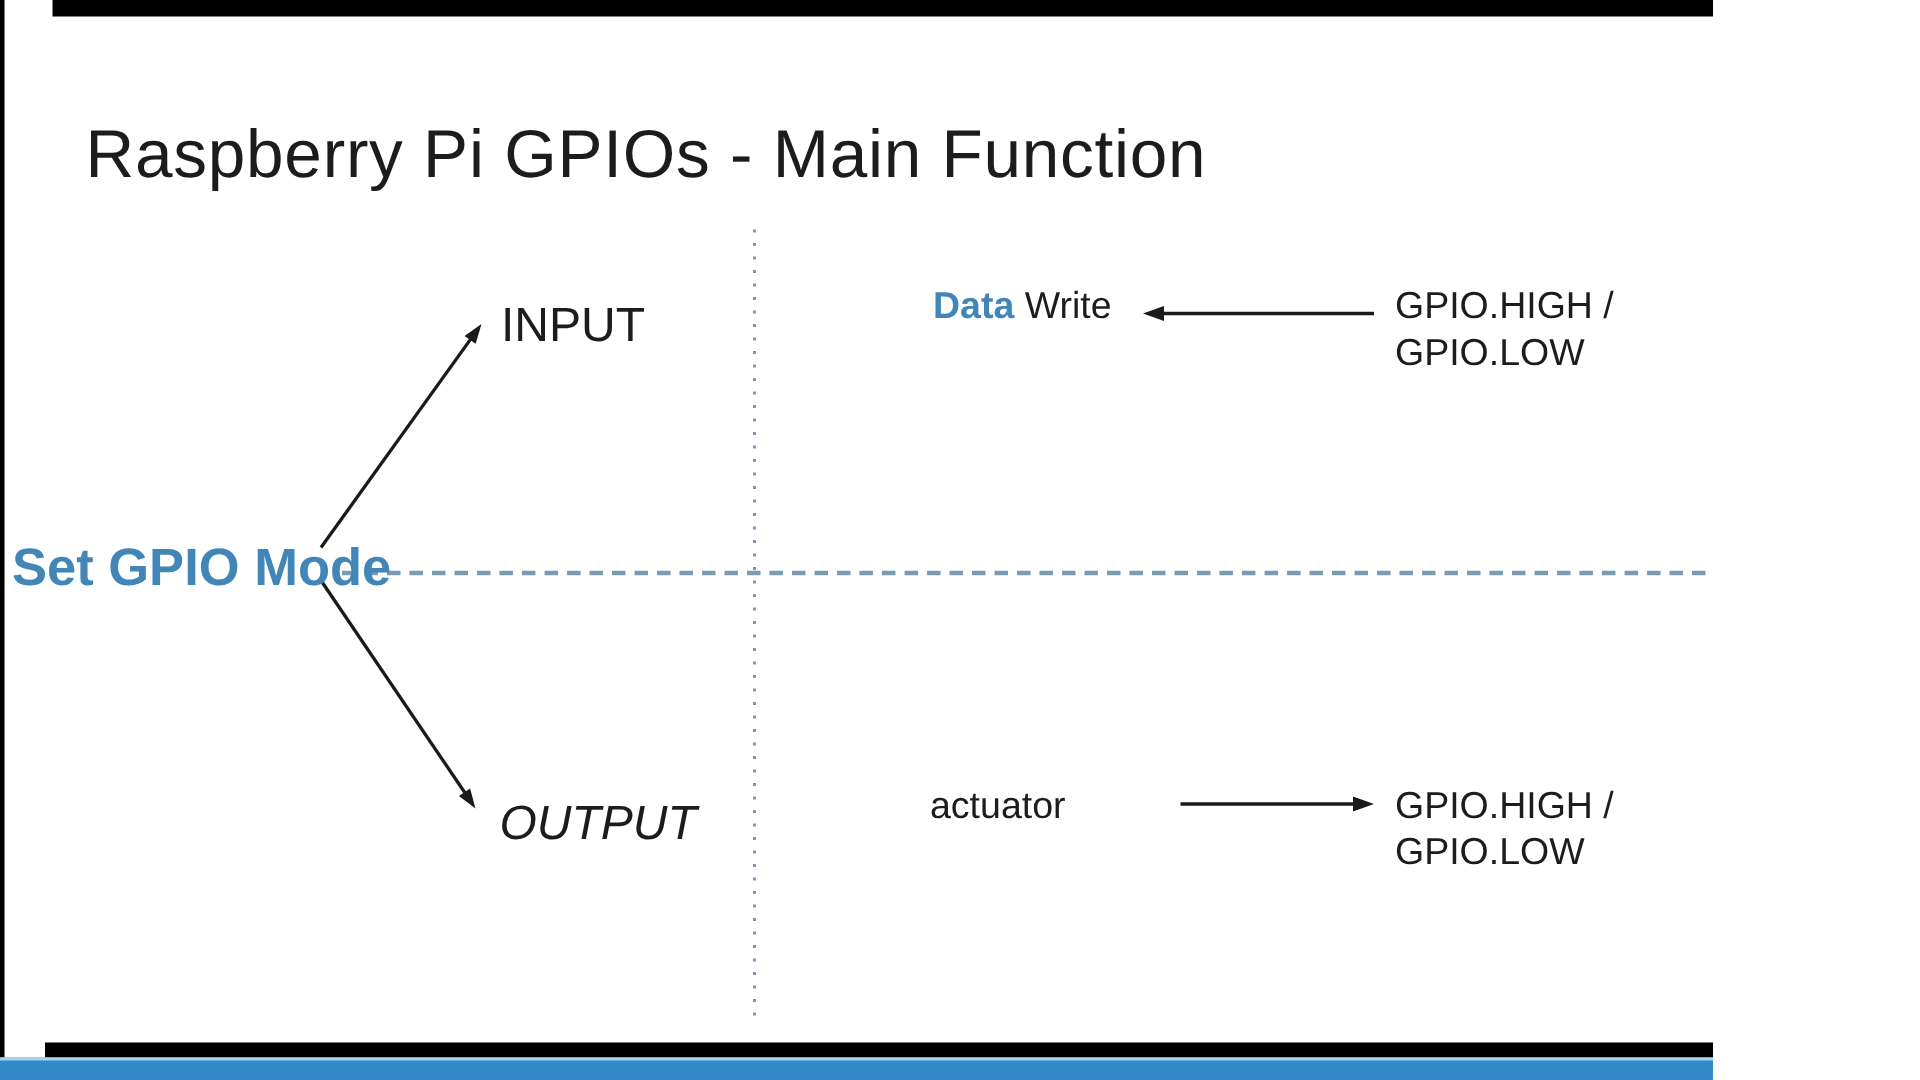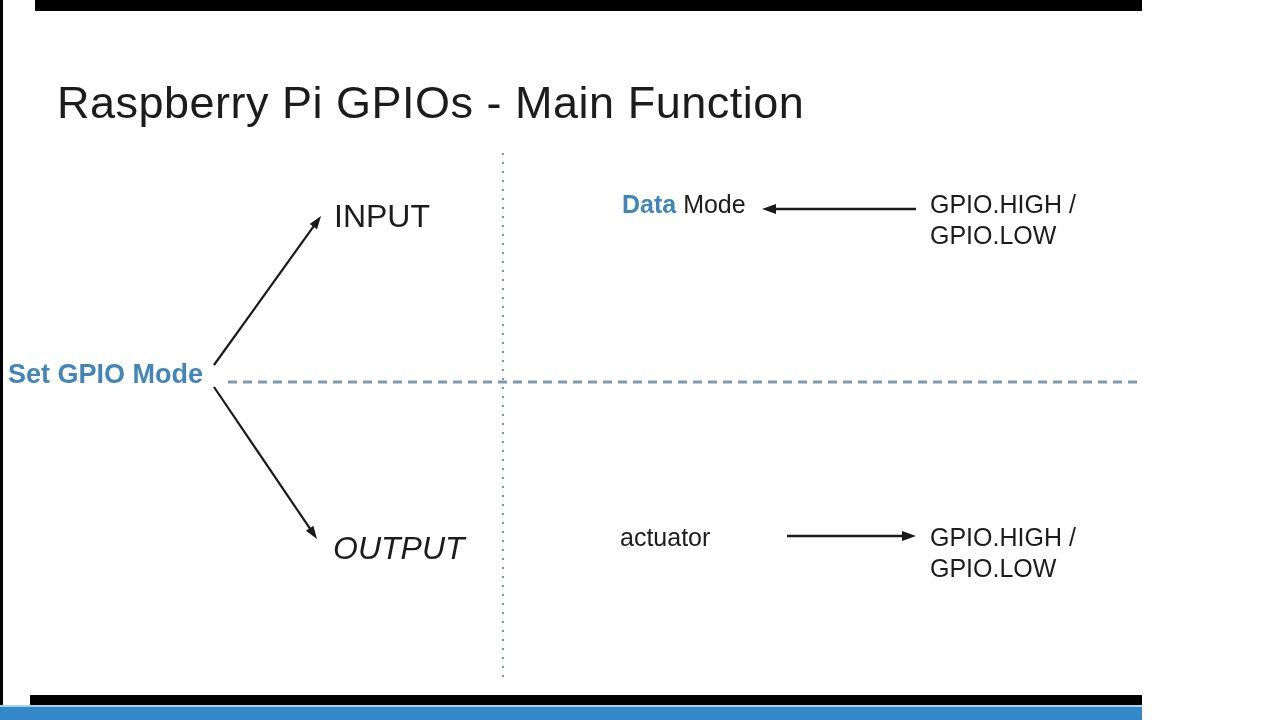--- a/index.html
+++ b/index.html
@@ -15,21 +15,21 @@
   .edge-left   { left:0; top:0; width:3px; height:705px; background:#000; }
   .bar-top     { left:35px; top:0; right:0; height:11px; background:#000; }
   .bar-bottom  { left:30px; top:695px; width:1214px; height:10px; background:#000; }
   .player-bar  { left:0; top:705px; width:1280px; height:15px;
                  background:var(--bar-blue,#3489c8);
                  border-top:2px solid var(--bar-edge,#a6d4ec); box-sizing:border-box; }
 
   .title { left:57px; top:76px; font-size:45px; line-height:54px; font-weight:400;
            margin:0; color:#1c1c1c; letter-spacing:0.5px; }
 
-  .root-label { left:8px; top:359px; font-size:27px; font-weight:700;
+  .root-label { left:8px; top:359px; font-size:35px; font-weight:700;
                 color:var(--accent-blue,#4286b8); }
 
   .branch-label { font-size:32px; color:#1c1c1c; }
   .input-label  { left:334px; top:198px; }
   .output-label { left:333px; top:530px;font-style:italic; }
 
   .block { font-size:25px; line-height:31px; color:#1c1c1c; }
   .read-block  { left:622px; top:189px; }
   .write-block { left:620px; top:522px; }
   .gpio-top    { left:930px; top:189px; }
@@ -78,21 +78,21 @@
   </svg>
 
   <h1 class="abs title">Raspberry Pi GPIOs - Main Function</h1>
 
   <div class="abs root-label">Set GPIO Mode</div>
 
   <div class="abs branch-label input-label">INPUT</div>
   <div class="abs branch-label output-label">OUTPUT</div>
 
   <div class="abs block read-block">
-    <div><span class="accent">Data</span><span> Mode</span></div>
+    <div><span class="accent">Data</span><span> Write</span></div>
   </div>
 
   <div class="abs block gpio-top">
     <div>GPIO.HIGH /</div>
     <div>GPIO.LOW</div>
   </div>
 
   <div class="abs block write-block">
     <div>actuator</div>
   </div>

